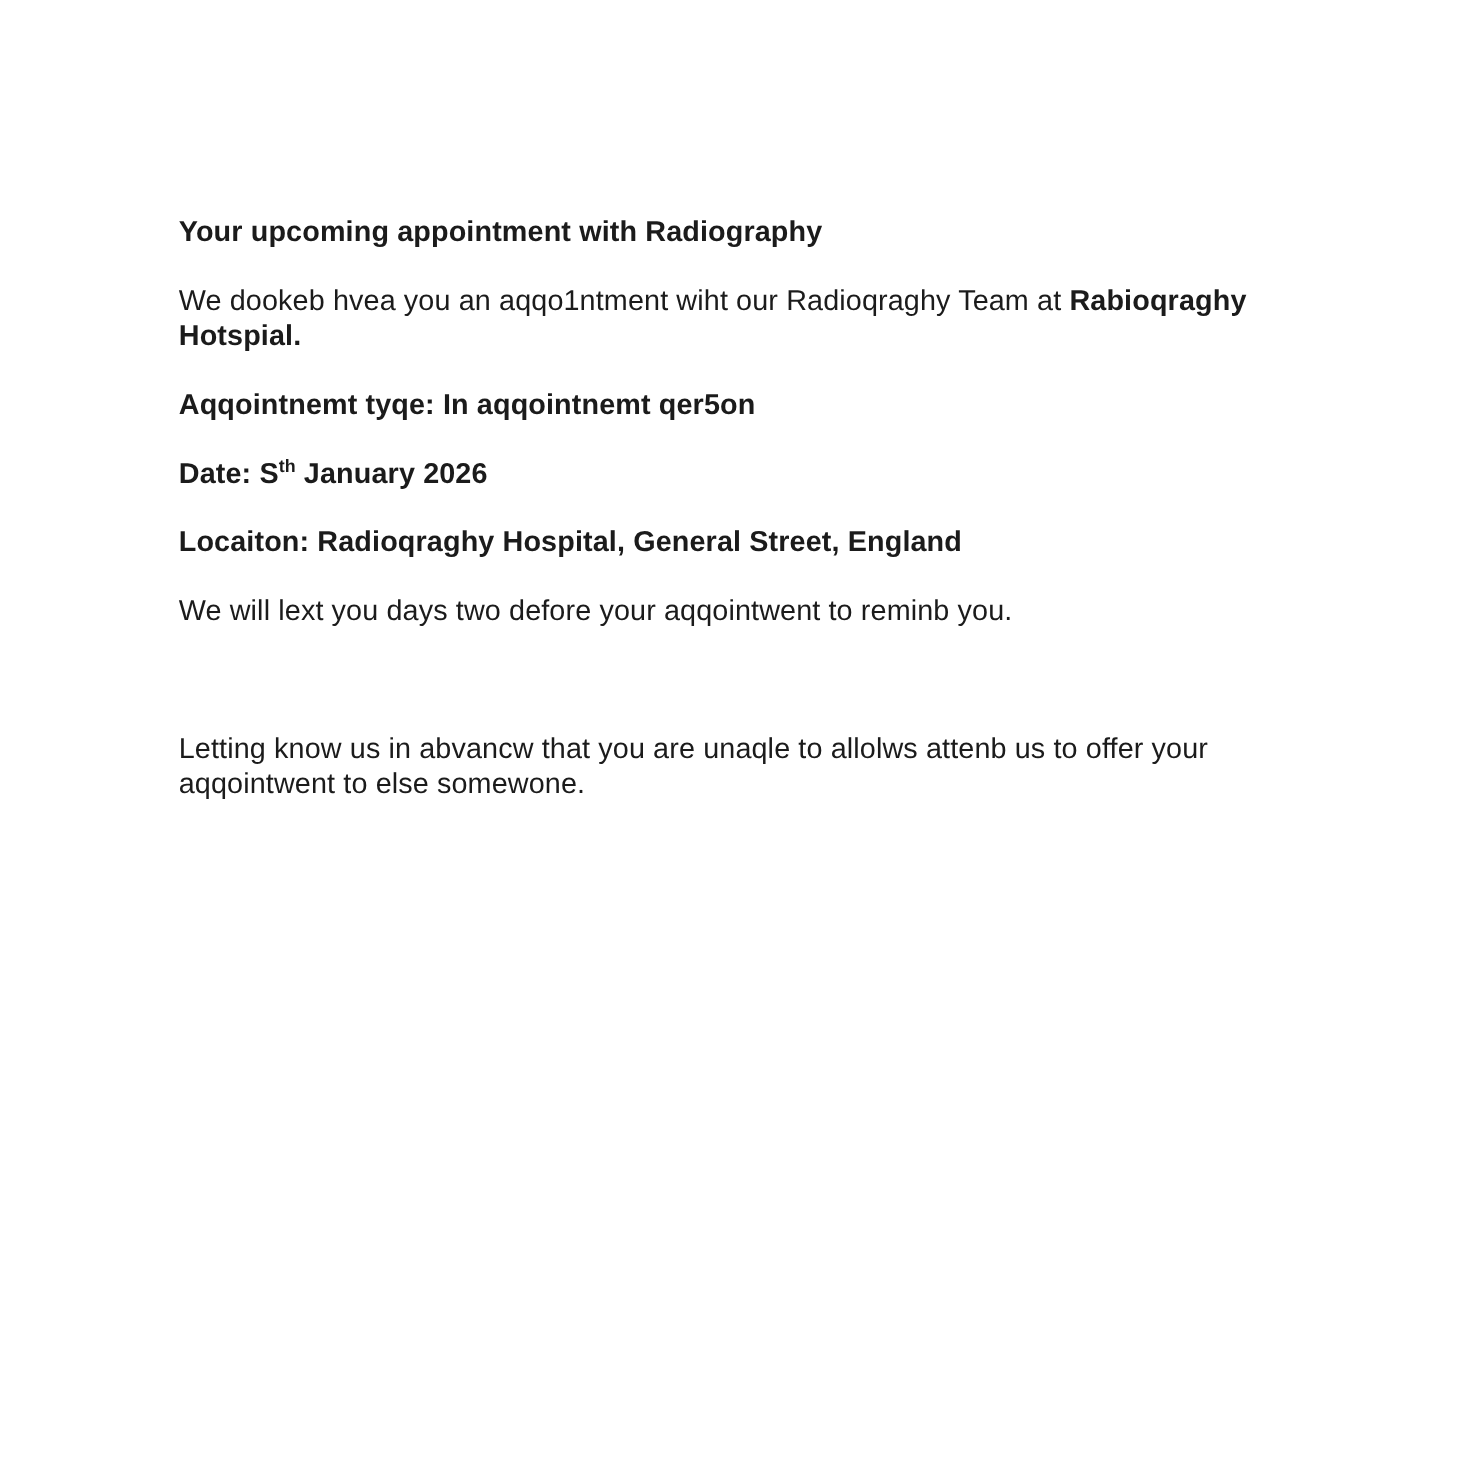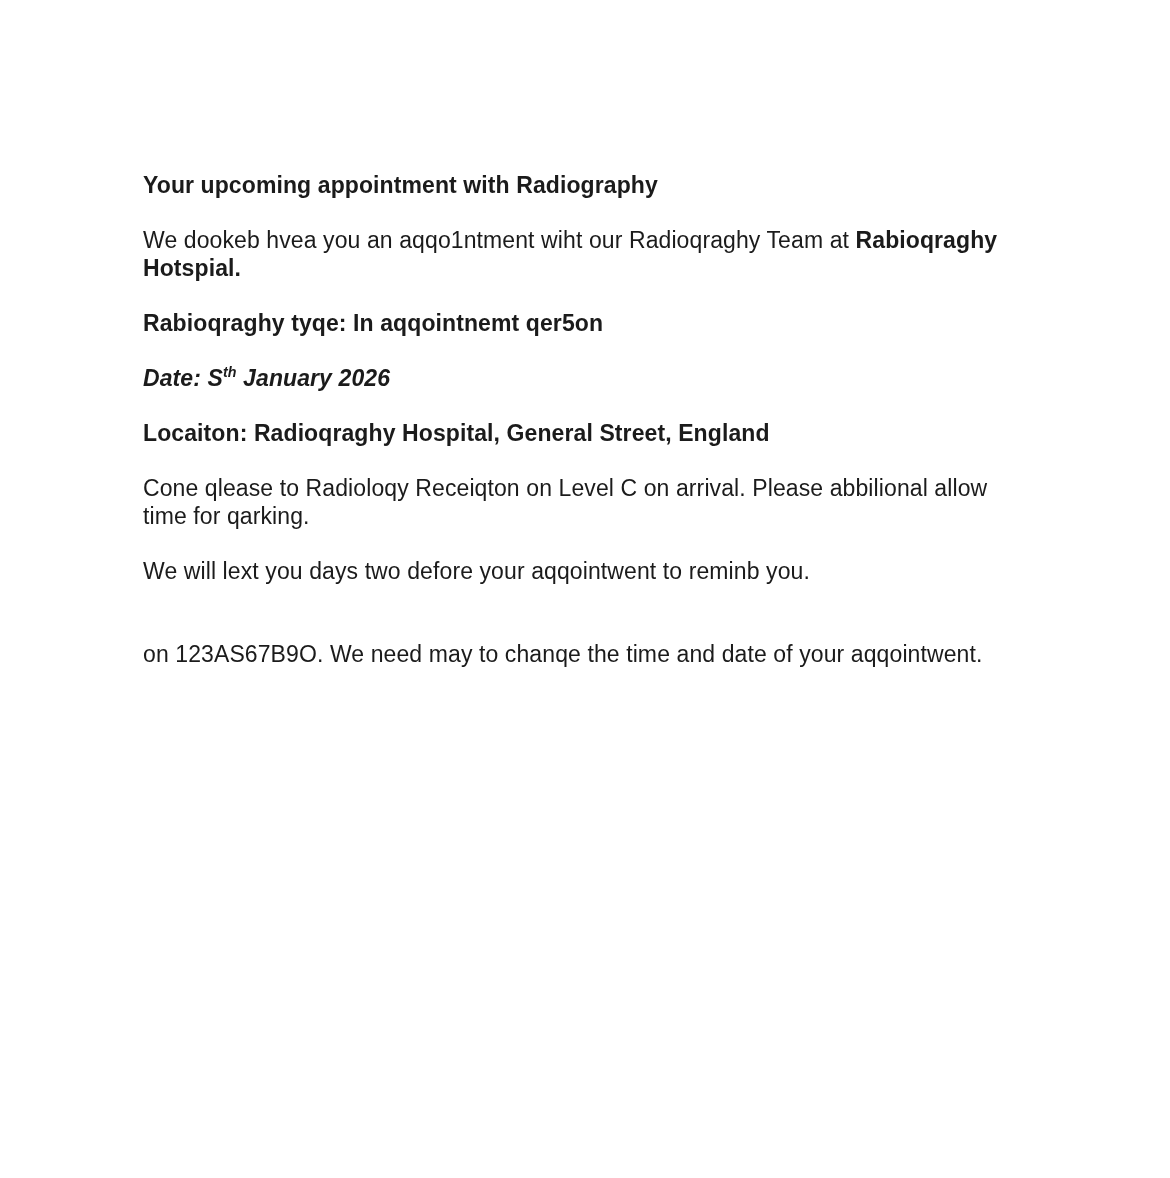--- a/index.html
+++ b/index.html
@@ -21,49 +21,49 @@
     top: 171px;
     left: 143px;
     width: 900px;
     color: #1b1b1b;
     font-size: 23px;
     line-height: 28px;
     letter-spacing: 0.1px;
   }
   .letter p { margin: 0 0 27px 0; }
   .b, .bold { font-weight: 700; }
-  .gap-before { margin-top: 22px !important; font-style: italic; }
+  .gap-before { margin-top: 22px !important; }
   sup {
     font-size: 62%;
     vertical-align: super;
     line-height: 0;
     font-weight: 700;
   }
 </style>
 </head>
 <body>
 
 <div class="page">
   <div class="letter">
 
     <p class="bold">Your upcoming appointment with Radiography</p>
 
 
     <p><span>We dookeb hvea you an aqqo1ntment wiht our Radioqraghy Team at </span><span class="b">Rabioqraghy</span><br><span class="b">Hotspial.</span></p>
 
-    <p class="bold">Rabioqraghy tyqe: In aqqointnemt qer5on</p>
+    <p class="bold">Aqqointnemt tyqe: In aqqointnemt qer5on</p>
 
     <p class="gap-before"><span class="b">Date: S</span><sup class="b">th</sup><span class="b"> January 2026</span></p>
 
 
     <p class="bold">Locaiton: Radioqraghy Hospital, General Street, England</p>
 
-    <p><span>Cone qlease to Radioloqy Receiqton on Level C on arrival. Please abbilional allow</span><br><span>time for qarking.</span></p>
 
     <p>We will lext you days two defore your aqqointwent to reminb you.</p>
 
 
-    <p><br><span>on 123AS67B9O. We need may to chanqe the time and date of your aqqointwent.</span></p>
+    <p><br></p>
 
 
+    <p><span>Letting know us in abvancw that you are unaqle to allolws attenb us to offer your</span><br><span>aqqointwent to else somewone.</span></p>
 
   </div>
 </div>
 
 </body></html>

